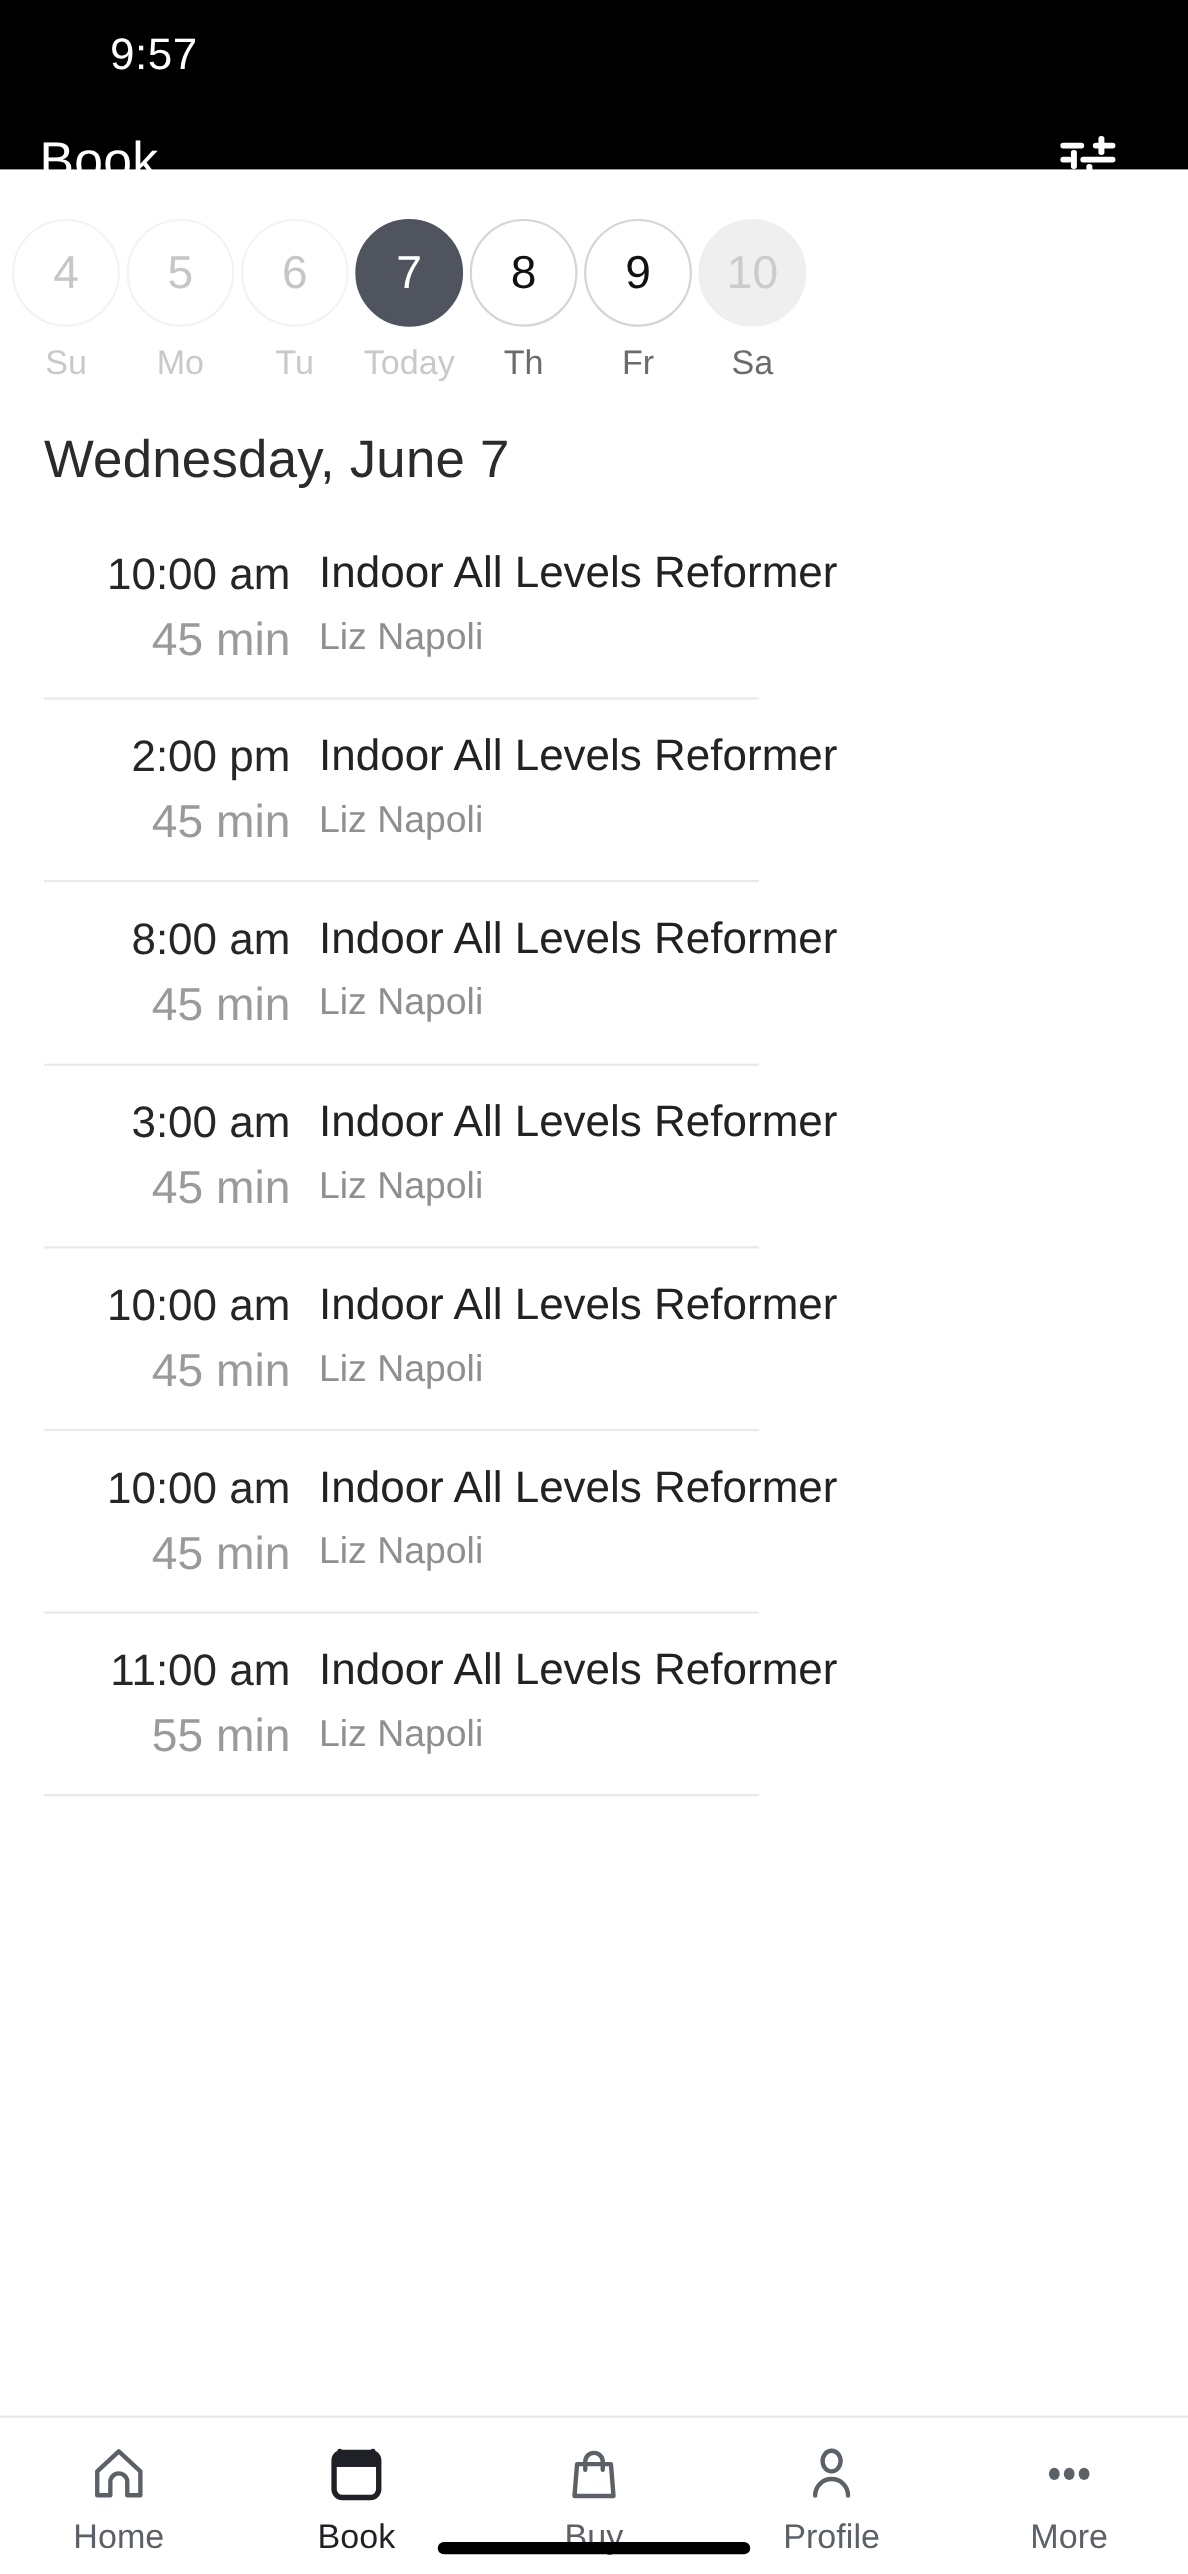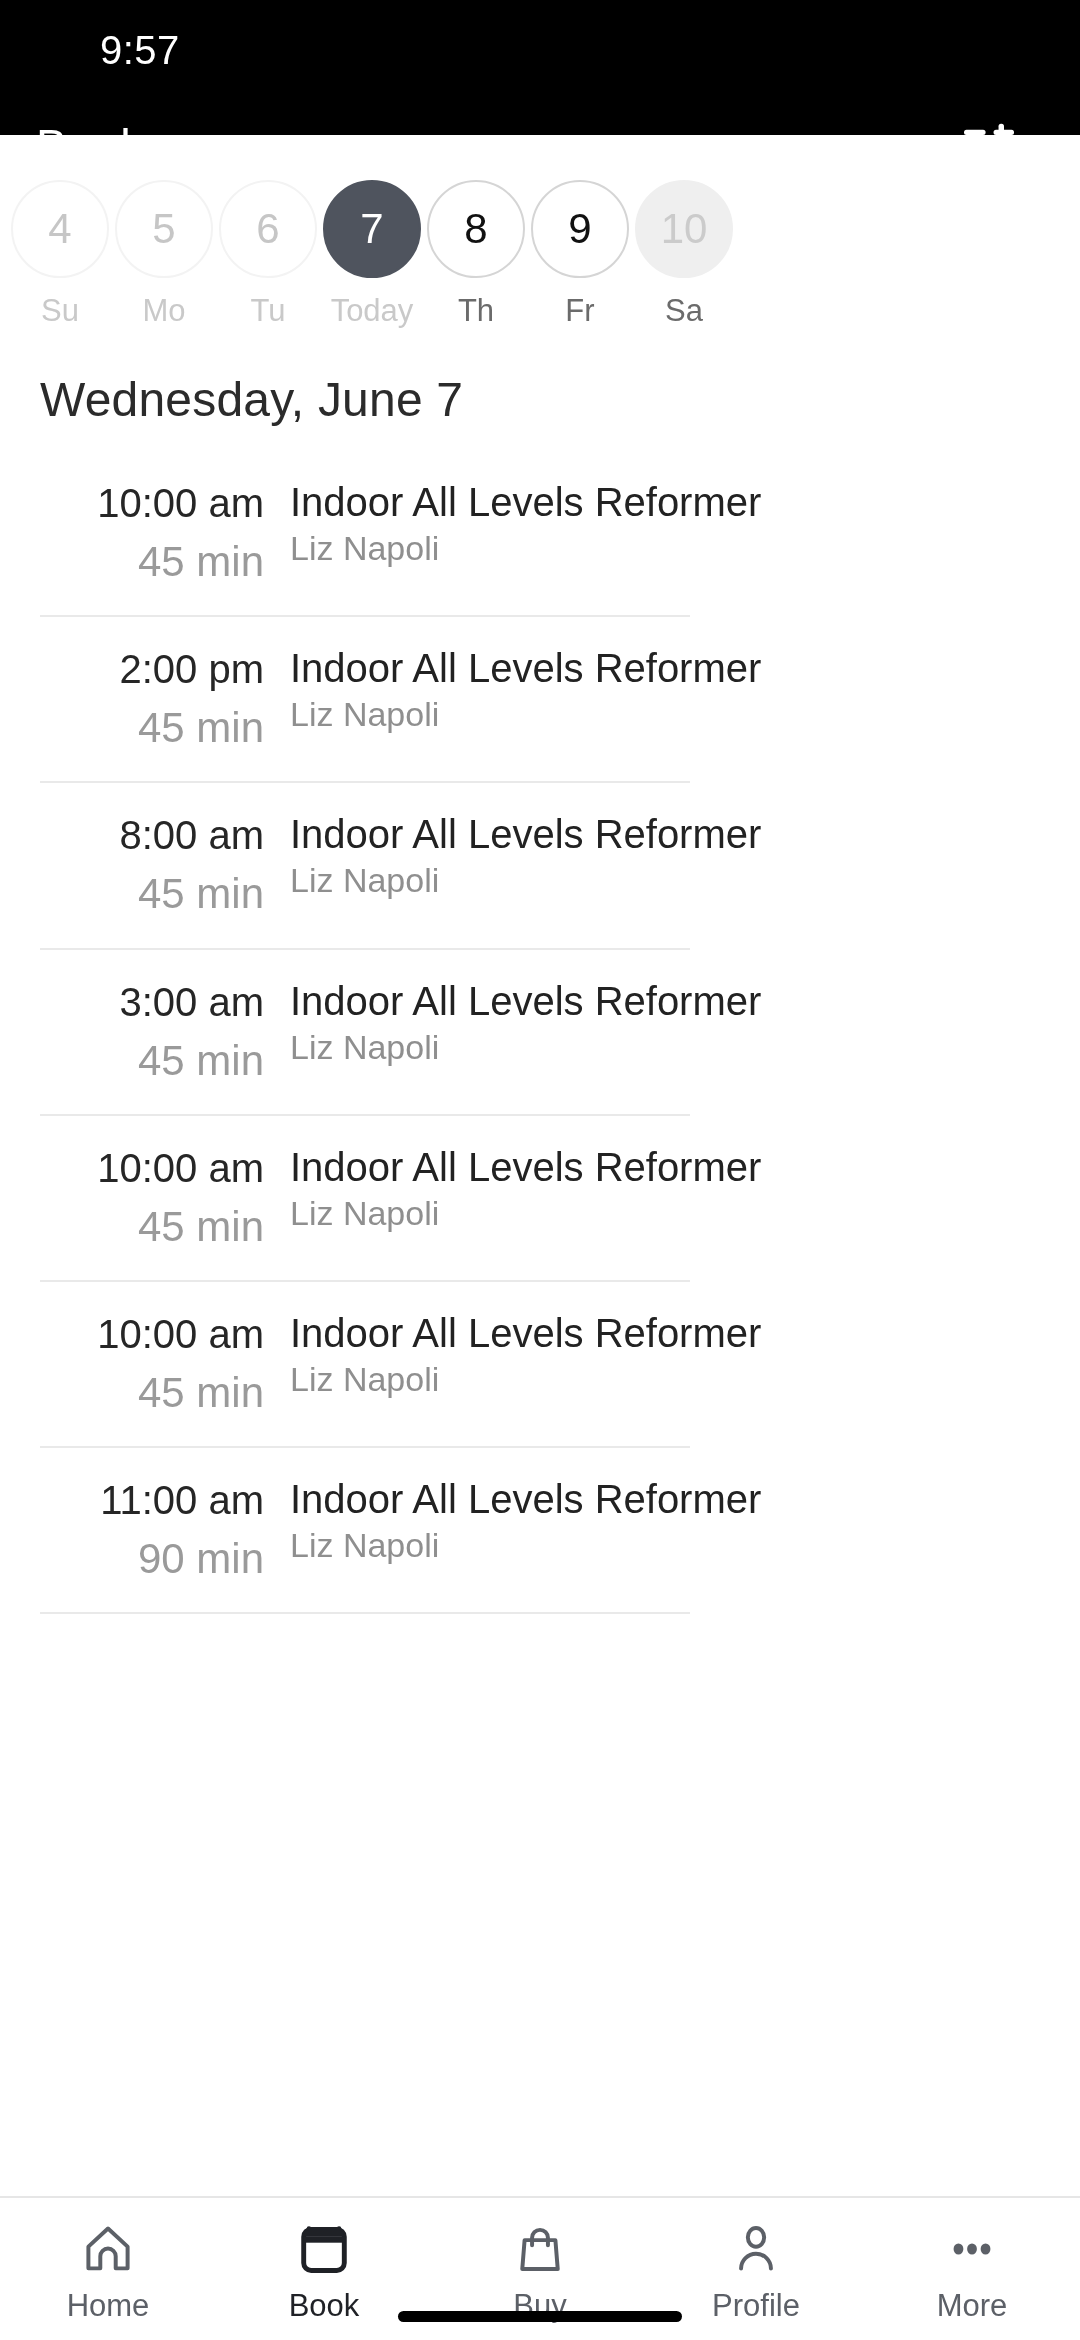--- a/index.html
+++ b/index.html
@@ -15,21 +15,21 @@
     width:1080px; height:2340px;
     display:flex; flex-direction:column;
     background:#ffffff;
   }
 
   
   .topbar {
     background:#000000;
     color:#ffffff;
     flex:0 0 auto;
-    height:135px;
+    height:154px;
     position:relative;
     text-align:center;
   }
   .statusbar {
     height:100px;
     display:flex; align-items:center;
     padding:0 0 0 100px;
   }
   .status-time {
     font-size:40px;
@@ -166,21 +166,21 @@
   .row-info {
     flex:1 1 auto;
     padding-top:2px;
   }
   .class-name {
     font-size:40px;
     color:#222222;
     line-height:1.15;
   }
   .class-teacher {
-    margin-top:4px;
+    margin-top:16px;
     font-size:34px;
     color:#8f8f8f;
     line-height:1.15;
   }
 
   
   .bottomnav {
     flex:0 0 auto;
     height:144px;
     border-top:2px solid #e6e6e6;
@@ -350,21 +350,21 @@
       </div>
       <div class="row-info">
         <div class="class-name">Indoor All Levels Reformer</div>
         <div class="class-teacher">Liz Napoli</div>
       </div>
     </div>
 
     <div class="class-row">
       <div class="row-time">
         <div class="time-main">11:00 am</div>
-        <div class="time-dur">90 min</div>
+        <div class="time-dur">55 min</div>
       </div>
       <div class="row-info">
         <div class="class-name">Indoor All Levels Reformer</div>
         <div class="class-teacher">Liz Napoli</div>
       </div>
     </div>
 
     <div class="class-row withrule" style="padding-bottom:0;height:8px;overflow:hidden"></div>
 
   </div>

